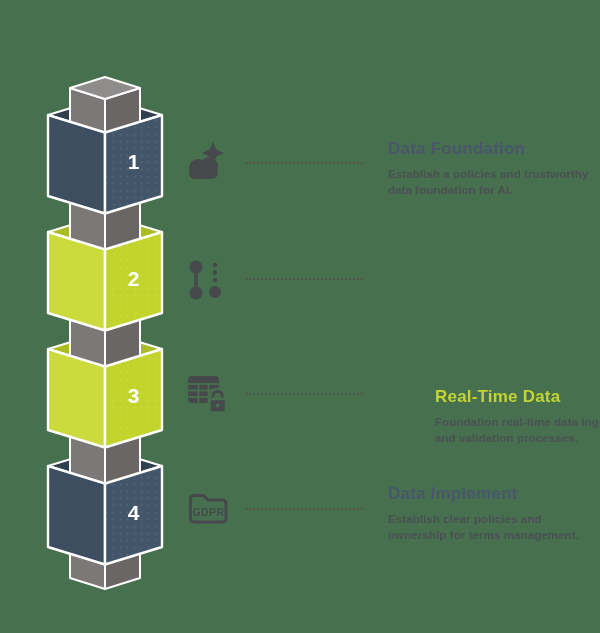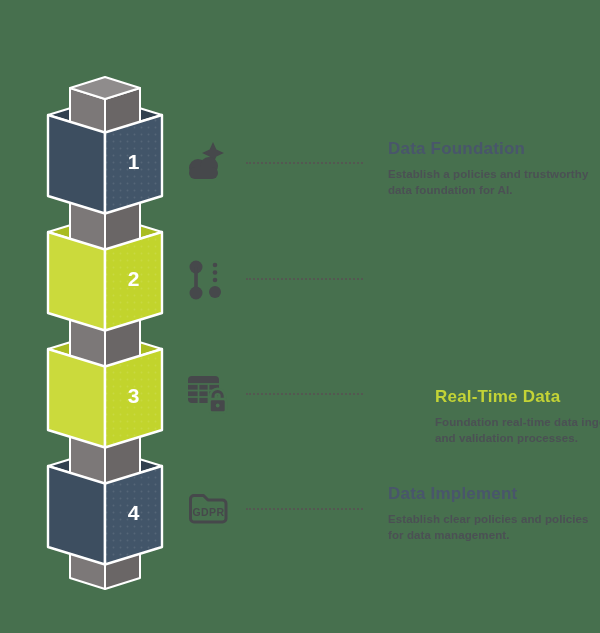--- a/index.html
+++ b/index.html
@@ -149,16 +149,16 @@
     <p class="step-desc">Foundation real-time data ingestion and validation processes.</p>
   </div>
 
   <svg class="step-icon" style="top:486px;" viewBox="0 0 44 44">
     <path class="icon-stroke" stroke-width="3" stroke-linejoin="round" d="M4.5 13 a3.5 3.5 0 0 1 3.5 -3.5 h9.5 l4.5 4.5 h14.5 a3.5 3.5 0 0 1 3.5 3.5 v15 a3.5 3.5 0 0 1 -3.5 3.5 h-28.5 a3.5 3.5 0 0 1 -3.5 -3.5 z"></path>
     <text class="gdpr-label" x="22.5" y="29.5">GDPR</text>
   </svg>
   <div class="leader" style="top:508px;"></div>
   <div class="step-text" style="top:485px;">
     <h3 class="step-title t-slate">Data Implement</h3>
-    <p class="step-desc">Establish clear policies and policies for data management.</p>
+    <p class="step-desc">Establish clear policies and ownership for terms management.</p>
   </div>
 
 </div>
 
 </body></html>

